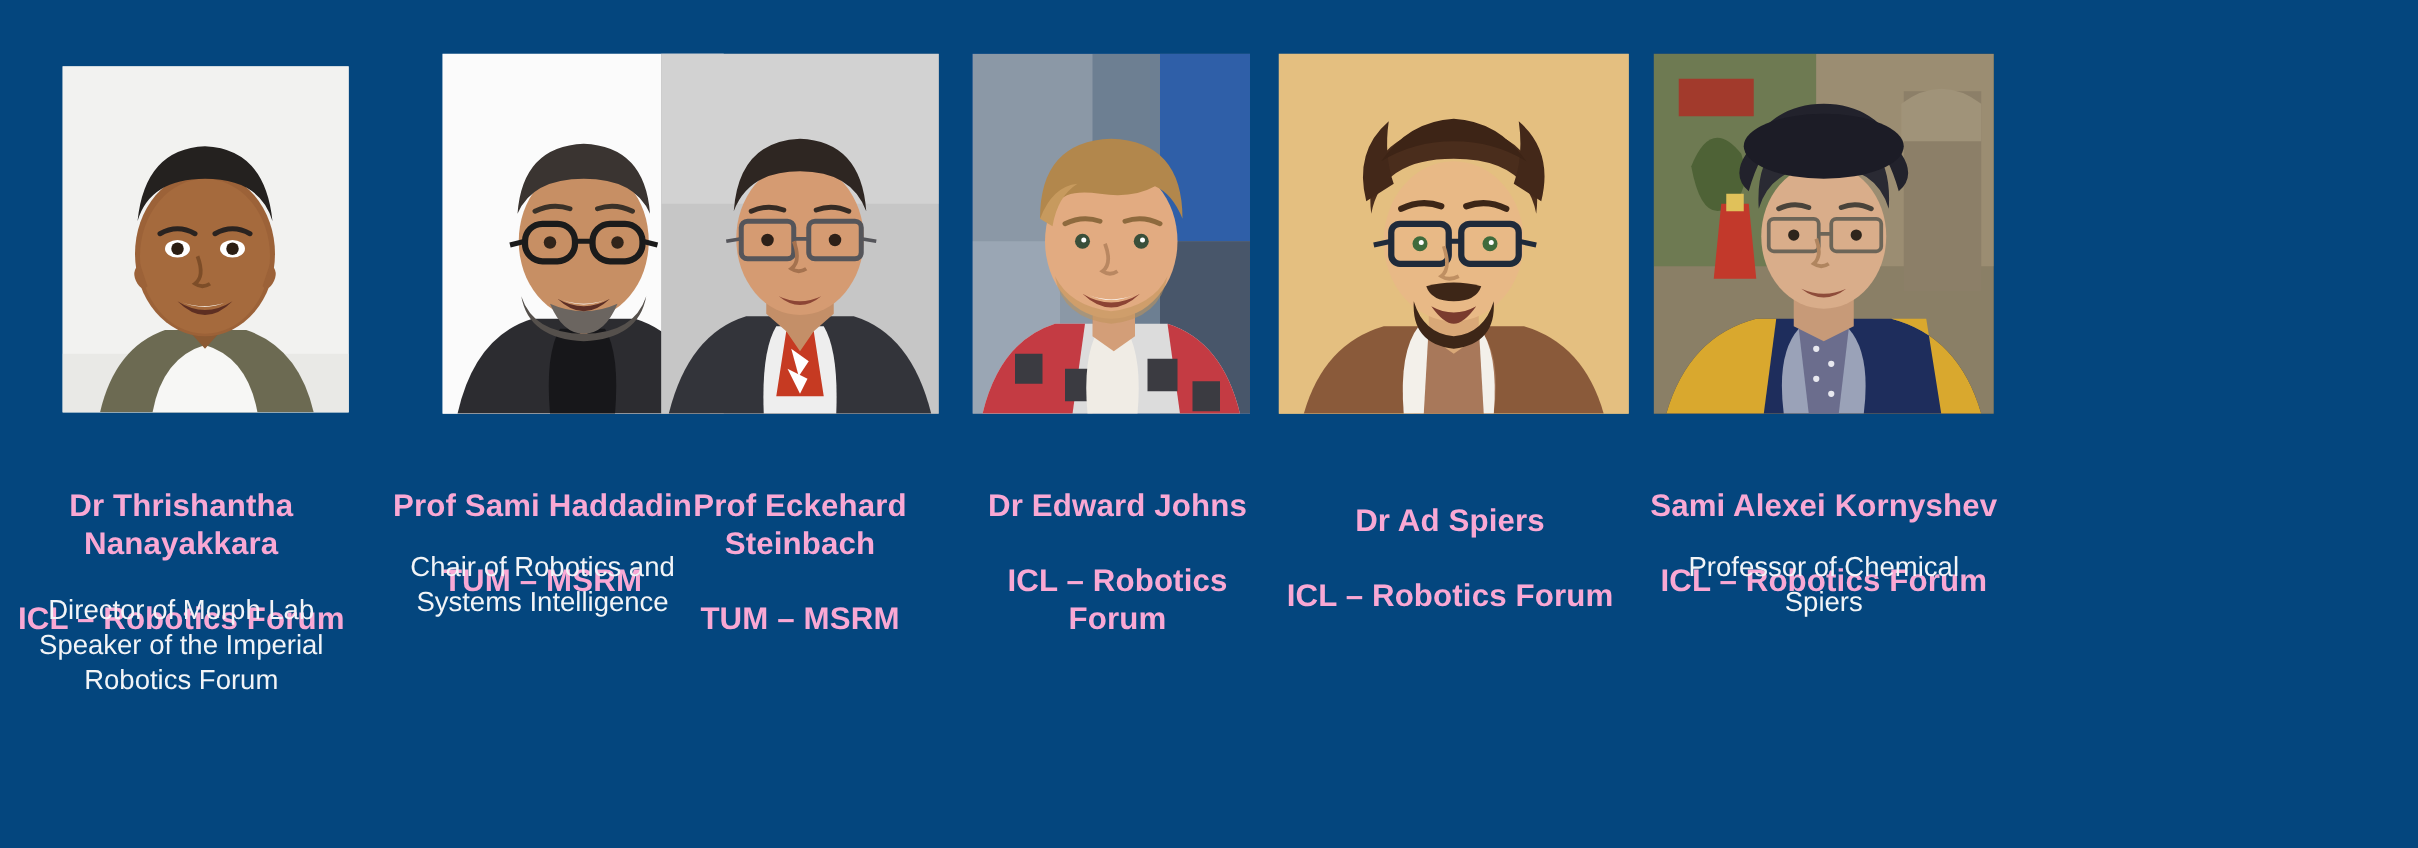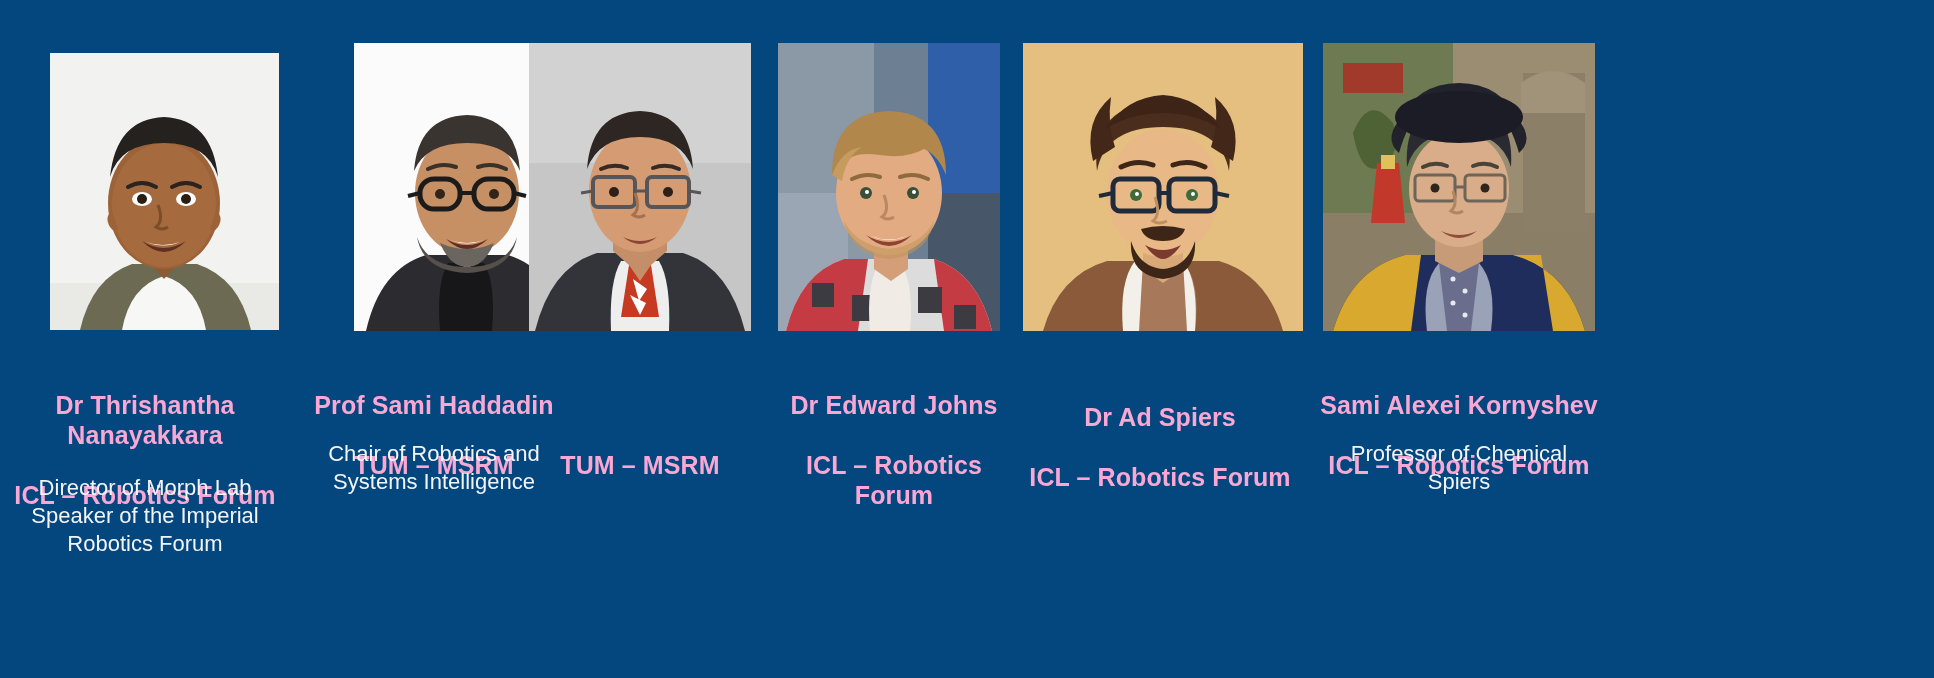--- a/index.html
+++ b/index.html
@@ -162,21 +162,22 @@
           <circle cx="85" cy="149" r="5" fill="#2d2018"></circle>
           <circle cx="139" cy="149" r="5" fill="#2d2018"></circle>
           <path d="M72 126 q13 -6 26 -1" stroke="#352b24" stroke-width="4" fill="none" stroke-linecap="round"></path>
           <path d="M124 125 q13 -5 26 1" stroke="#352b24" stroke-width="4" fill="none" stroke-linecap="round"></path>
           <path d="M106 150 q6 16 -2 22 q6 4 12 0" stroke="#a5724f" stroke-width="3" fill="none"></path>
           <path d="M94 194 q17 8 34 0 q-17 14 -34 0 z" fill="#8c4535"></path>
         </svg>
       </div>
     </div>
     <div class="name-block" style="top:360px; font-size:25px; line-height:30px;">
-      <br>
+      <span>Prof Eckehard
+Steinbach</span><br>
       <span>TUM – MSRM</span>
     </div>
   </div>
 
   <div class="speaker" style="left:765px; width:258px;">
     <div class="photo-wrap" style="left:13px; top:43px; width:222px; height:288px; background:#4a6fa5;">
       <div class="photo">
         <svg viewBox="0 0 222 288" preserveAspectRatio="xMidYMid slice" aria-hidden="true">
           <rect x="0" y="0" width="222" height="288" fill="#6d7f92"></rect>
           <rect x="0" y="0" width="96" height="288" fill="#8b98a6"></rect>

